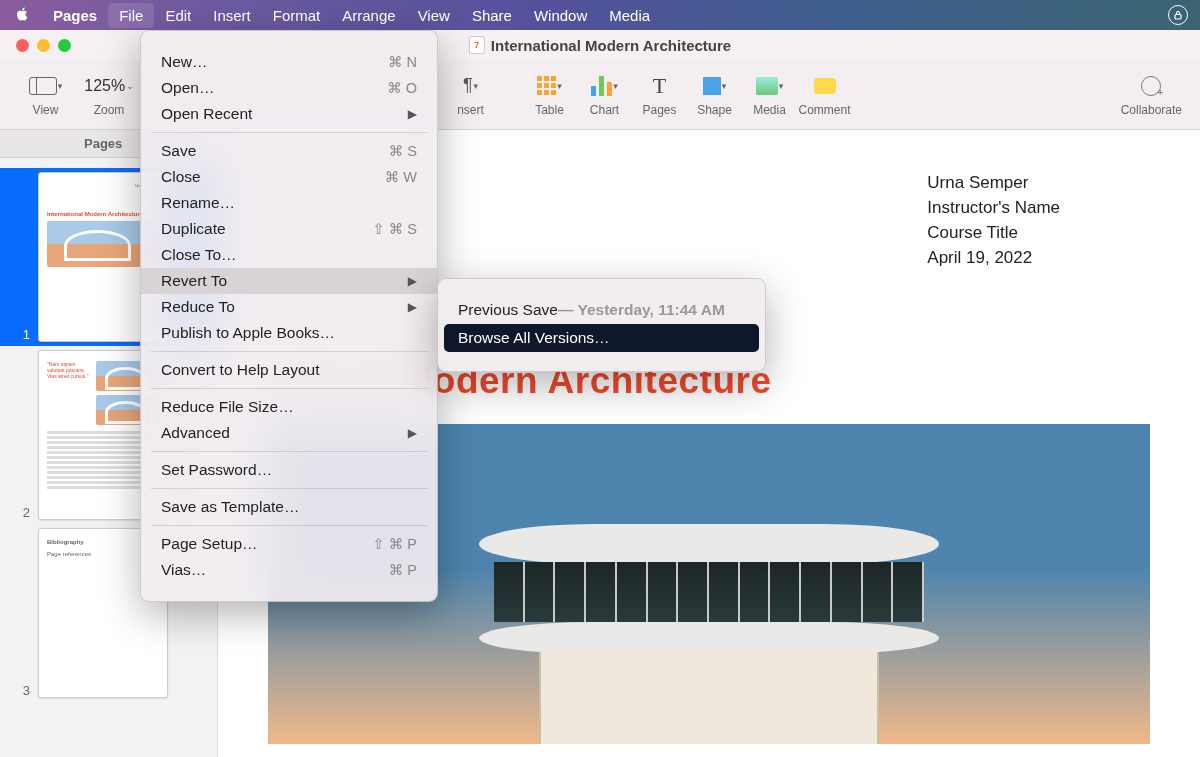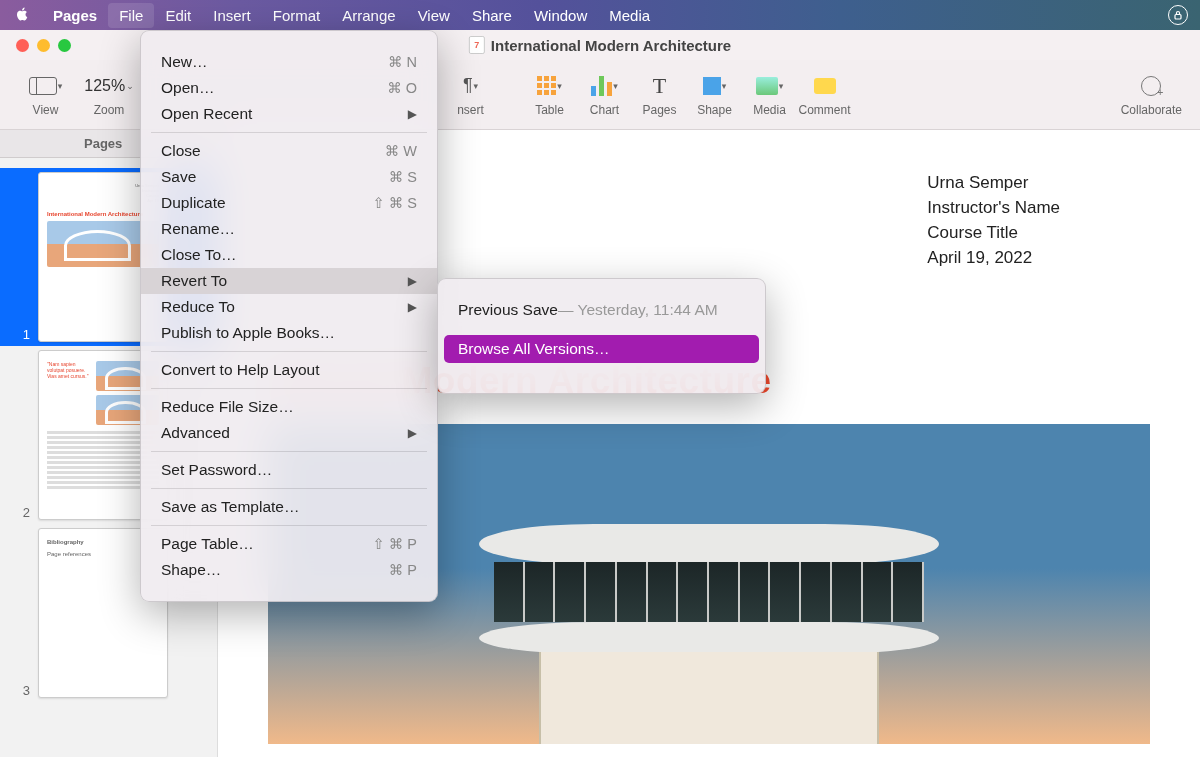--- a/index.html
+++ b/index.html
@@ -74,22 +74,22 @@
 
 
 .menu { position:absolute; background:rgba(240,235,240,0.92); backdrop-filter:blur(20px); border:1px solid rgba(0,0,0,.15); border-radius:9px; box-shadow:0 12px 40px rgba(0,0,0,.3); padding:18px 0; }
 .menu.file { left:140px; top:30px; width:298px; }
 .menu .mi { display:flex; align-items:center; padding:4px 20px; font-size:15.5px; color:#222;}
 .menu .mi.hl { background:#d8d3d6; }
 .menu .mi .sc { margin-left:auto; color:#888; font-size:14.5px;}
 .menu .mi .arw { margin-left:auto; color:#555; font-size:12px;}
 .menu hr { border:none; border-top:1px solid rgba(0,0,0,.12); margin:5px 10px;}
 .menu.sub { left:437px; top:278px; width:329px;}
-.menu.sub .mi.selred { background:#a21caf; color:#fff; border-radius:5px; margin:12px 6px; padding:5px 14px;}
-.dim{color:#999;}
+.menu.sub .mi.selred { background:#0f172a; color:#fff; border-radius:5px; margin:1px 6px; padding:5px 14px;}
+.dim{color:#999;font-weight:bold;}
 </style>
 </head>
 <body>
 
 <div class="menubar">
   <div class="apple">
     <svg width="16" height="16" viewBox="0 0 16 16" fill="#fff">
         <path d="M11.5 8.5c0-1.6 1.3-2.4 1.4-2.5-0.8-1.1-1.9-1.3-2.3-1.3-1-0.1-1.9 0.6-2.4 0.6s-1.3-0.6-2.1-0.6c-1.1 0-2.1 0.6-2.6 1.6-1.1 2-0.3 4.9 0.8 6.5 0.5 0.8 1.2 1.6 2 1.6s1.1-0.5 2.1-0.5 1.2 0.5 2.1 0.5 1.4-0.8 1.9-1.5c0.6-0.9 0.9-1.7 0.9-1.8-0.1 0-1.8-0.7-1.8-2.6zM10 3.5c0.4-0.5 0.7-1.2 0.6-1.9-0.6 0-1.4 0.4-1.8 0.9-0.4 0.5-0.8 1.2-0.7 1.9 0.7 0.1 1.5-0.4 1.9-0.9z"></path>
       </svg>
   </div>
@@ -296,33 +296,33 @@
   <div class="mi">
       <span>Open…</span>
       <span class="sc">⌘ O</span>
     </div>
   <div class="mi">
       <span>Open Recent</span>
       <span class="arw">▶</span>
     </div>
   <hr>
   <div class="mi">
+      <span>Save</span>
+      <span class="sc">⌘ S</span>
+    </div>
+  <div class="mi">
       <span>Close</span>
       <span class="sc">⌘ W</span>
     </div>
   <div class="mi">
-      <span>Save</span>
-      <span class="sc">⌘ S</span>
+      <span>Rename…</span>
     </div>
   <div class="mi">
       <span>Duplicate</span>
       <span class="sc">⇧ ⌘ S</span>
-    </div>
-  <div class="mi">
-      <span>Rename…</span>
     </div>
   <div class="mi">
       <span>Close To…</span>
     </div>
   <div class="mi hl">
       <span>Revert To</span>
       <span class="arw">▶</span>
     </div>
   <div class="mi">
       <span>Reduce To</span>
@@ -346,25 +346,25 @@
   <hr>
   <div class="mi">
       <span>Set Password…</span>
     </div>
   <hr>
   <div class="mi">
       <span>Save as Template…</span>
     </div>
   <hr>
   <div class="mi">
-      <span>Page Table…</span>
+      <span>Page Setup…</span>
       <span class="sc">⇧ ⌘ P</span>
     </div>
   <div class="mi">
-      <span>Shape…</span>
+      <span>Vias…</span>
       <span class="sc">⌘ P</span>
     </div>
 </div>
 
 <div class="menu sub">
   <div class="mi">
       <span>Previous Save</span>
       <span class="dim"> — Yesterday, 11:44 AM</span>
     </div>
   <div class="mi selred">

